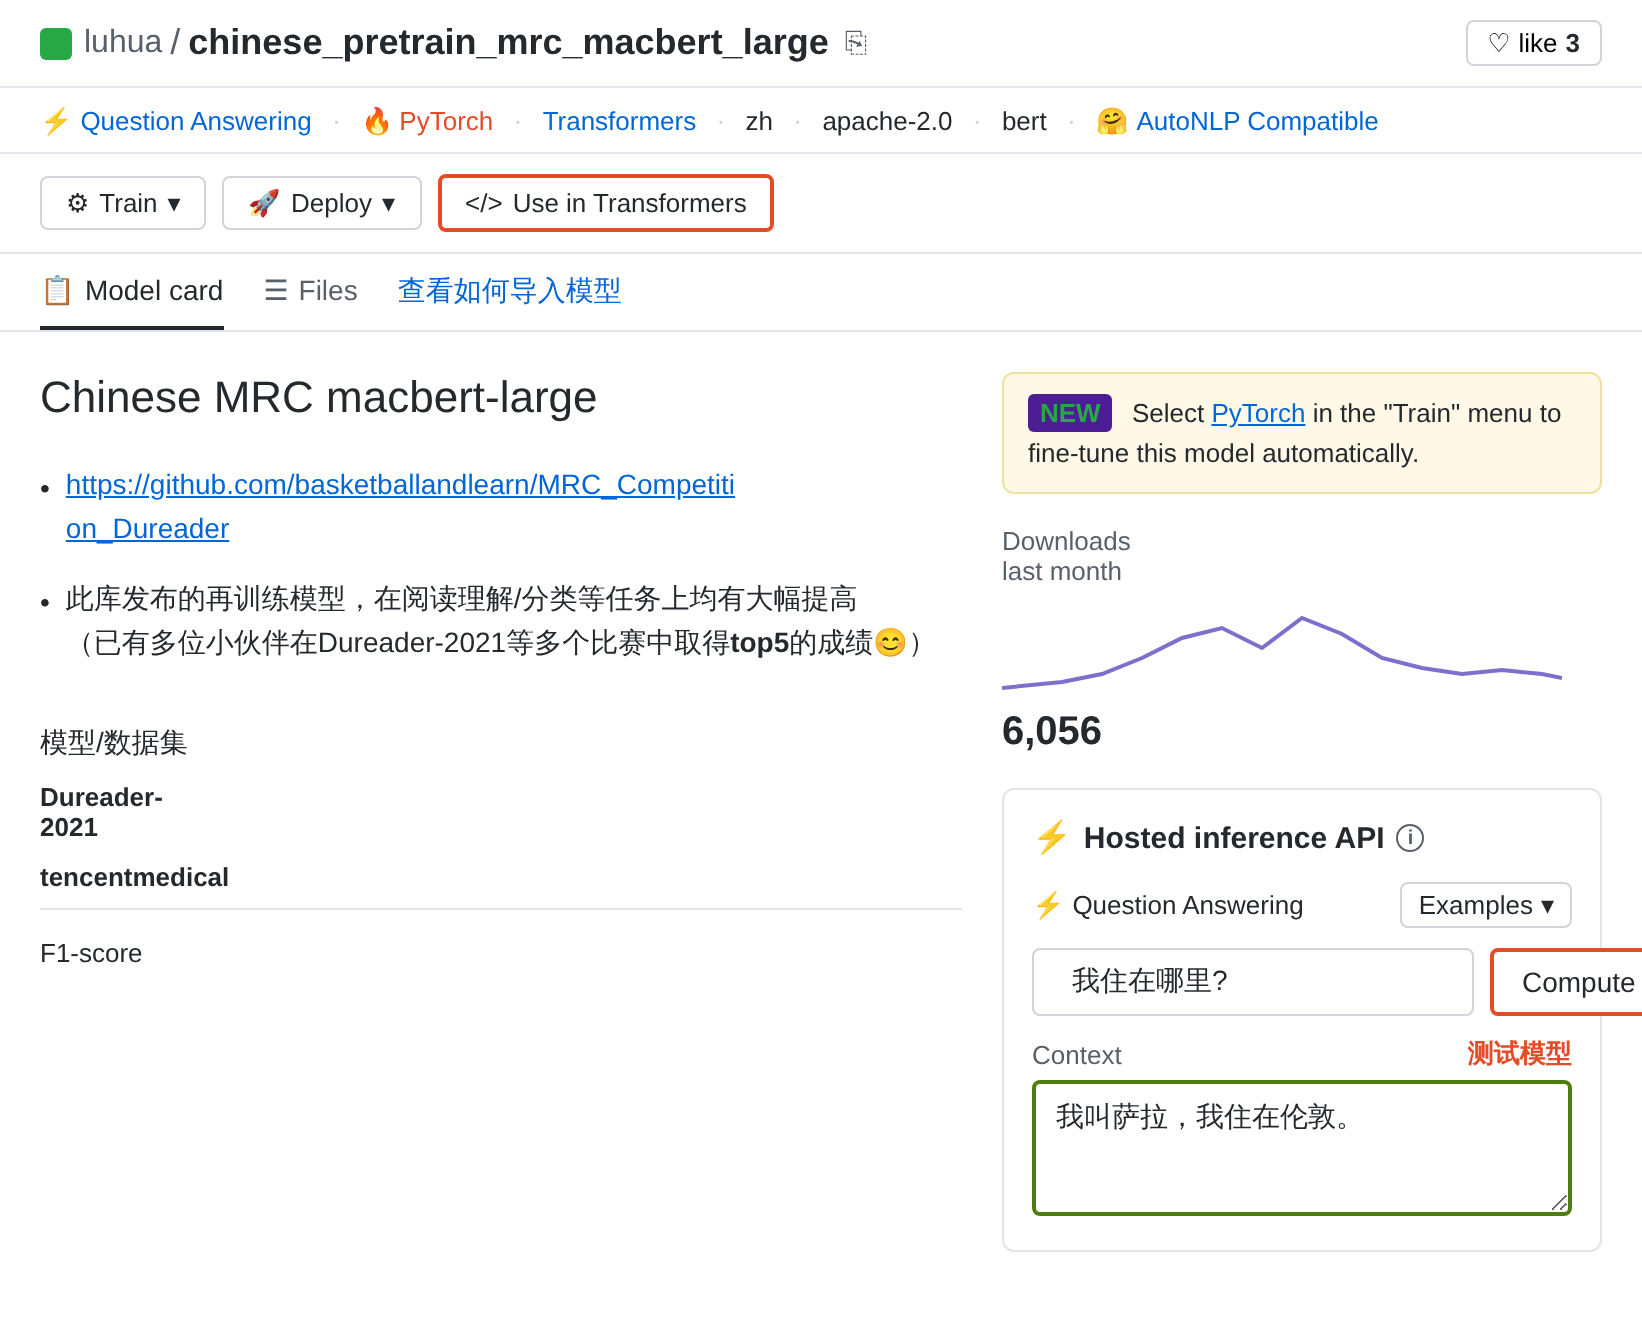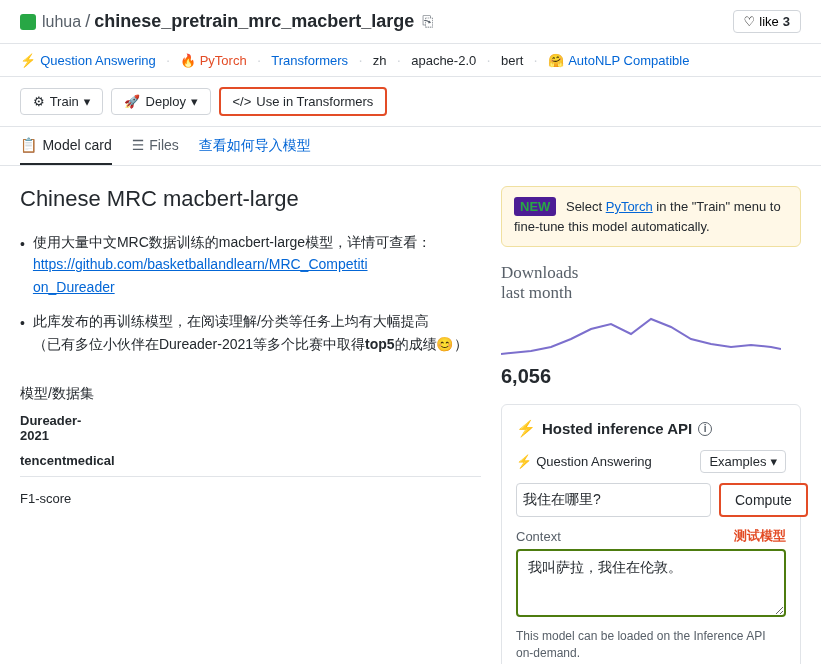--- a/index.html
+++ b/index.html
@@ -48,36 +48,36 @@
     .table-header-right { font-weight: bold; color: #24292e; font-size: 13px; }
     .table-divider { border: none; border-top: 1px solid #e1e4e8; margin: 8px 0; }
     .table-row-data { display: grid; grid-template-columns: 1fr 1fr 1fr; gap: 10px; font-size: 13px; padding: 6px 0; }
 
     
     .new-badge-section { background: #fff8e7; border: 1px solid #f0e0a0; border-radius: 6px; padding: 10px 12px; margin-bottom: 16px; font-size: 13px; color: #24292e; line-height: 1.5; }
     .new-badge { background: #4c1d95; color: #28a745; font-size: 13px; font-weight: bold; padding: 2px 6px; border-radius: 3px; margin-right: 6px; }
     .autolink { color: #0366d6; text-decoration: underline; cursor: pointer; }
 
     .downloads-section { margin-bottom: 16px; }
-    .downloads-label { font-size: 17px; color: #586069; font-family: Liberation Serif, serif; }
+    .downloads-label { font-size: 13px; color: #586069; }
     .downloads-count { font-size: 20px; font-weight: bold; margin-top: 2px; }
 
     .chart-area { height: 50px; margin: 6px 0; }
 
     .inference-section { border: 1px solid #e1e4e8; border-radius: 6px; padding: 14px; }
     .inference-header { display: flex; align-items: center; gap: 6px; font-size: 15px; font-weight: 600; margin-bottom: 12px; }
     .lightning-icon { color: #f0a500; font-size: 16px; }
     .info-icon { color: #586069; font-size: 12px; cursor: pointer; border: 1px solid #586069; border-radius: 50%; width: 14px; height: 14px; display: inline-flex; align-items: center; justify-content: center; font-size: 10px; }
 
     .inference-controls { display: flex; align-items: center; gap: 8px; margin-bottom: 10px; }
     .task-label { font-size: 13px; color: #24292e; display: flex; align-items: center; gap: 4px; }
     .examples-dropdown { margin-left: auto; border: 1px solid #d1d5da; border-radius: 4px; padding: 3px 8px; font-size: 13px; cursor: pointer; display: flex; align-items: center; gap: 4px; background: #fff; }
 
     .input-row { display: flex; gap: 8px; margin-bottom: 10px; align-items: stretch; }
-    .question-input { flex: 1; border: 1px solid #d1d5da; border-radius: 4px; padding: 8px 6px; font-size: 14px; color: #24292e; }
+    .question-input { flex: 1; border: 1px solid #d1d5da; border-radius: 4px; padding: 8px 19px; font-size: 14px; color: #24292e; }
     .compute-btn { border: 2px solid #e34c26; border-radius: 4px; padding: 6px 14px; font-size: 14px; cursor: pointer; background: #fff; color: #24292e; font-weight: 500; white-space: nowrap; }
 
     .context-label { font-size: 13px; color: #586069; margin-bottom: 4px; display: flex; justify-content: space-between; align-items: center; }
     .test-label { color: #e34c26; font-weight: bold; font-size: 13px; cursor: pointer; }
     .context-textarea { width: 100%; border: 2px solid #4d7c0f; border-radius: 4px; padding: 8px 10px; font-size: 14px; color: #24292e; resize: vertical; font-family: inherit; }
 
     .inference-footer { font-size: 12px; color: #586069; margin-top: 8px; line-height: 1.4; }
 
     .org-avatar { width: 16px; height: 16px; border-radius: 3px; background: #28a745; display: inline-block; margin-right: 4px; vertical-align: middle; }
   </style>
@@ -152,21 +152,20 @@
 </div>
 
 <div class="main-content">
 
   <div class="left-panel">
     <h2 class="model-title">Chinese MRC macbert-large</h2>
     <ul class="bullet-list">
       <li>
         <span class="bullet-dot">•</span>
         <span>
-          <span>使用大量中文MRC数据训练的macbert-large模型，详情可查看：<br></span>
           <a class="link-blue">https://github.com/basketballandlearn/MRC_Competiti<br>on_Dureader</a>
         </span>
       </li>
       <li>
         <span class="bullet-dot">•</span>
         <span>
           此库发布的再训练模型，在阅读理解/分类等任务上均有大幅提高<br>
           （已有多位小伙伴在Dureader-2021等多个比赛中取得<strong>top5</strong>的成绩😊）
         </span>
       </li>
@@ -228,17 +227,16 @@
         <button class="compute-btn">Compute</button>
       </div>
 
       <div class="context-label">
         <span>Context</span>
         <span class="test-label">测试模型</span>
       </div>
 
       <textarea class="context-textarea" rows="3" style="">我叫萨拉，我住在伦敦。</textarea>
 
-      <div class="inference-footer">This model can be loaded on the Inference API on-demand.</div>
     </div>
   </div>
 
 </div>
 
 </body></html>

